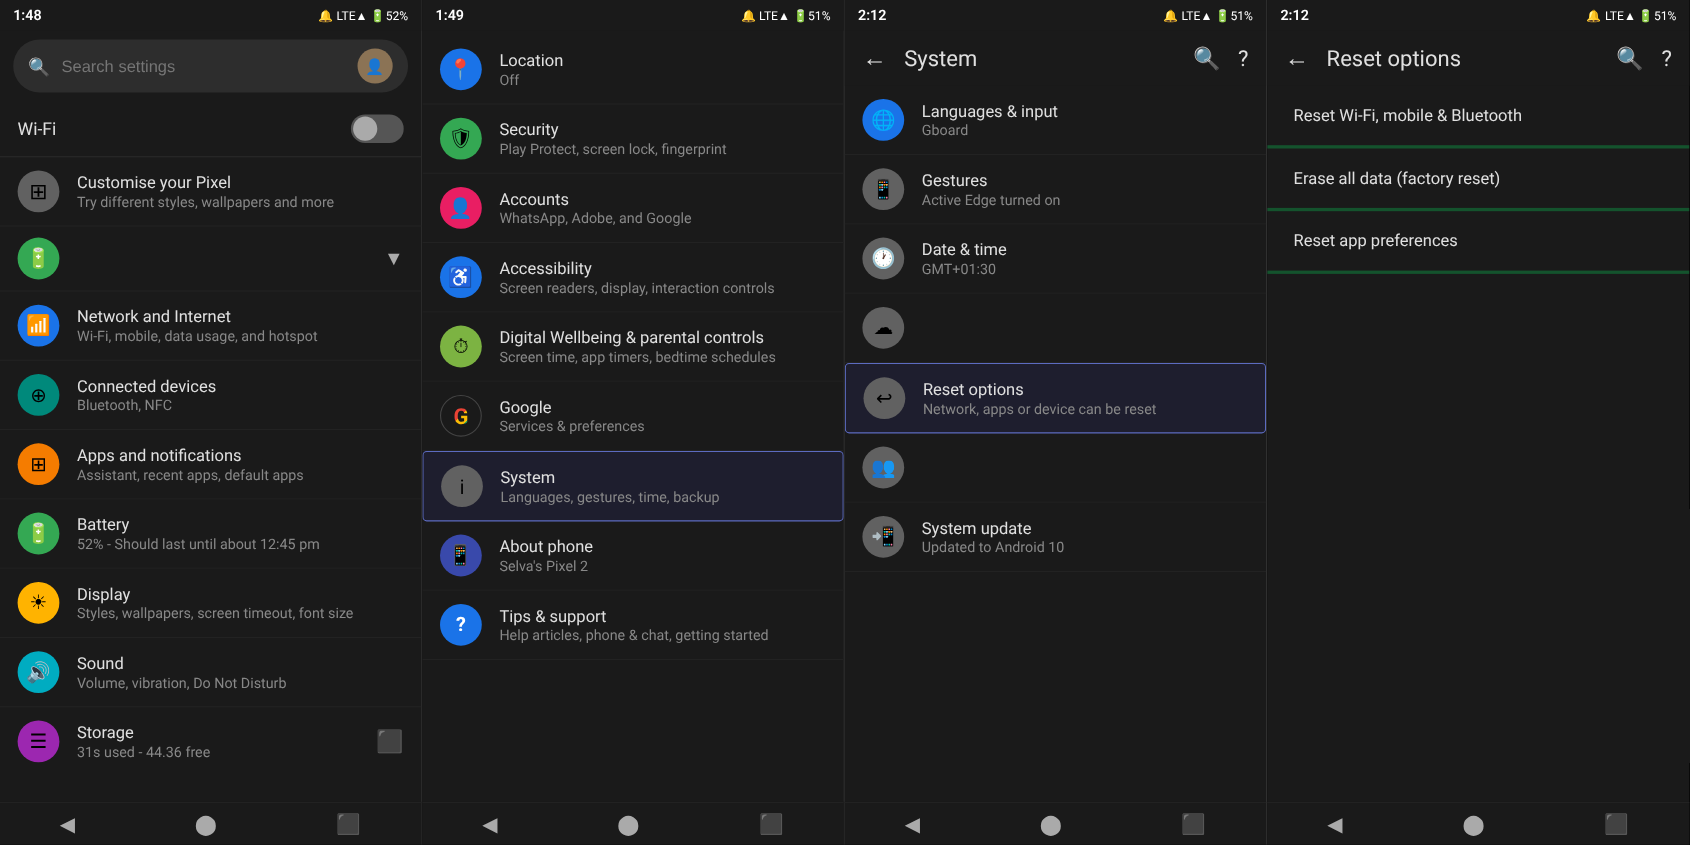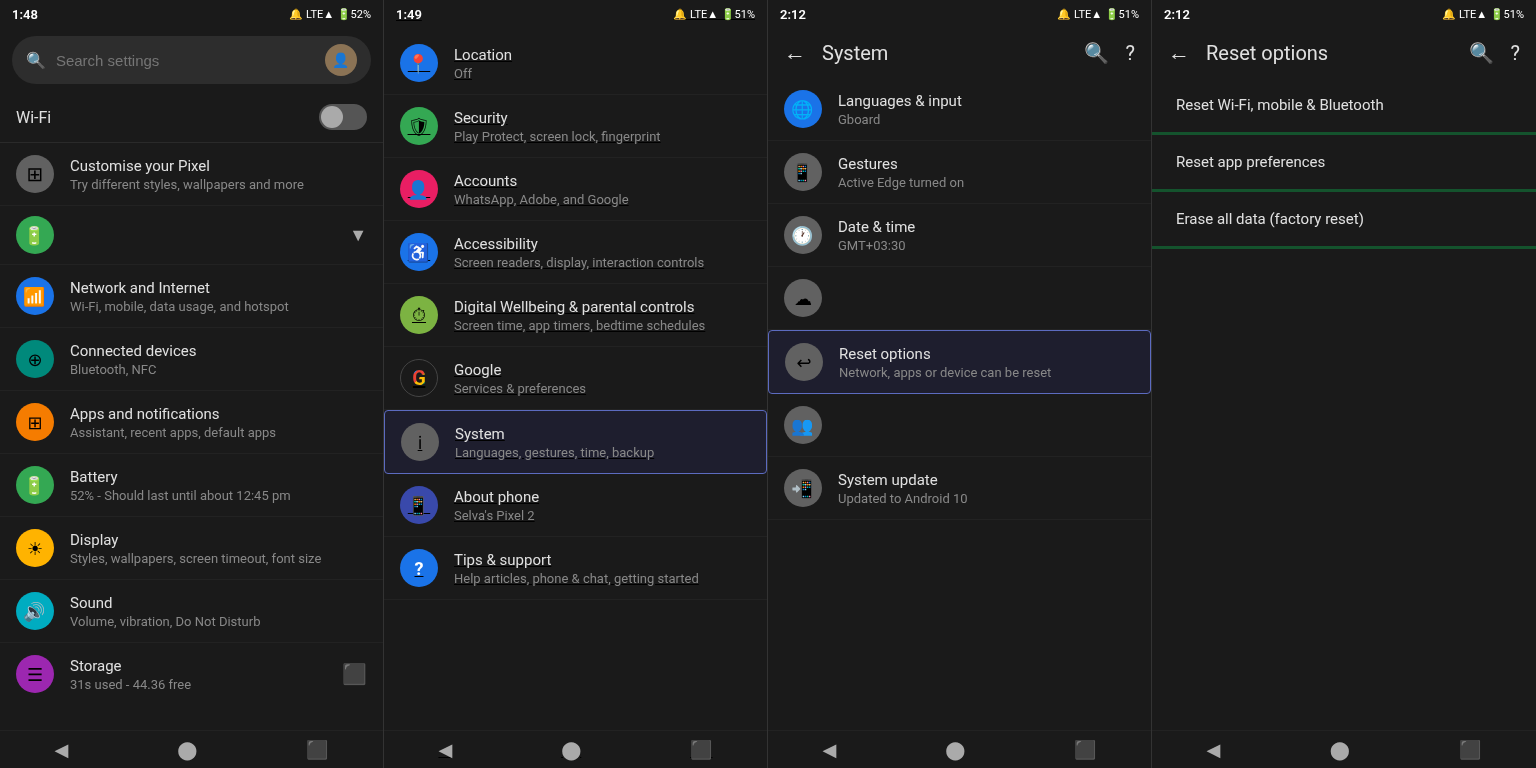--- a/index.html
+++ b/index.html
@@ -36,21 +36,21 @@
 
     
     .panel {
       display: flex;
       flex-direction: column;
       background: #1a1a1a;
       border-right: 1px solid #333;
       height: 768px;
     }
     .panel-1 { width: 384px; }
-    .panel-2 { width: 384px; text-decoration: underline; }
+    .panel-2 { width: 384px; }
     .panel-3 { width: 384px; }
     .panel-4 { width: 384px; border-right: none; }
 
     
     .search-bar {
       margin: 8px 12px;
       background: #2d2d2d;
       border-radius: 24px;
       display: flex;
       align-items: center;
@@ -424,21 +424,21 @@
       <div class="icon-circle icon-gray">📱</div>
       <div class="setting-text">
         <div class="setting-title">Gestures</div>
         <div class="setting-sub">Active Edge turned on</div>
       </div>
     </div>
     <div class="setting-item">
       <div class="icon-circle icon-gray">🕐</div>
       <div class="setting-text">
         <div class="setting-title">Date &amp; time</div>
-        <div class="setting-sub">GMT+03:30</div>
+        <div class="setting-sub">GMT+01:30</div>
       </div>
     </div>
     <div class="setting-item">
       <div class="icon-circle icon-gray">☁</div>
     </div>
     <div class="setting-item selected-item">
       <div class="icon-circle icon-gray">↩</div>
       <div class="setting-text">
         <div class="setting-title">Reset options</div>
         <div class="setting-sub">Network, apps or device can be reset</div>
@@ -471,24 +471,24 @@
     <span class="back-btn">←</span>
     <span class="panel-title">Reset options</span>
     <span class="header-icon">🔍</span>
     <span class="header-icon">?</span>
   </div>
   <div class="scroll-content">
     <div class="reset-item">
       <div class="reset-item-text">Reset Wi-Fi, mobile &amp; Bluetooth</div>
     </div>
     <div class="reset-item">
+      <div class="reset-item-text">Erase all data (factory reset)</div>
+    </div>
+    <div class="reset-item">
       <div class="reset-item-text">Reset app preferences</div>
-    </div>
-    <div class="reset-item">
-      <div class="reset-item-text">Erase all data (factory reset)</div>
     </div>
   </div>
   <div class="nav-bar">
     <span class="nav-btn">◀</span>
     <span class="nav-btn">⬤</span>
     <span class="nav-btn">⬛</span>
   </div>
 </div>
 
 </body></html>

